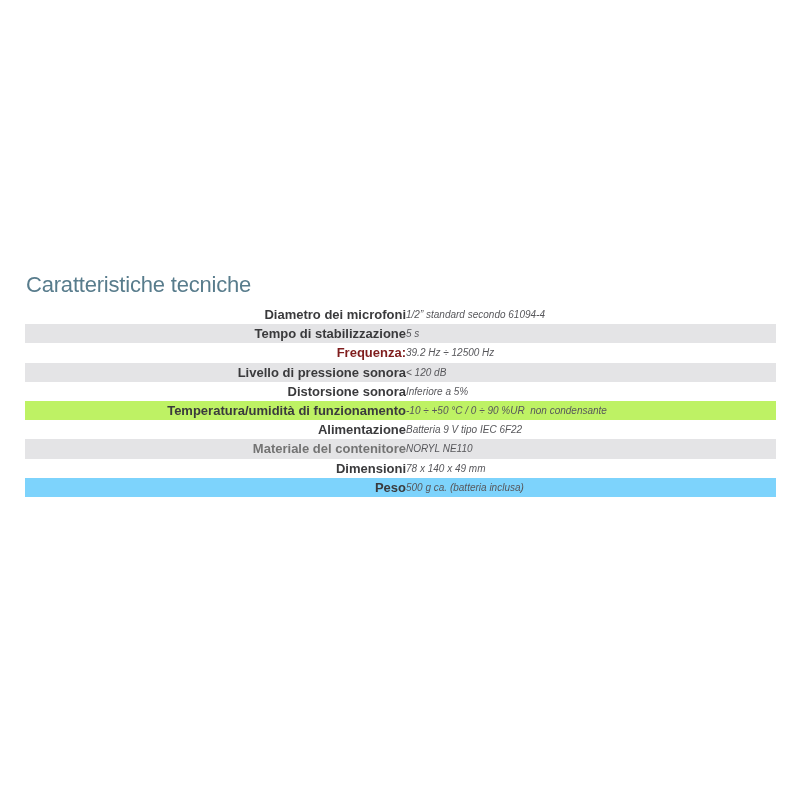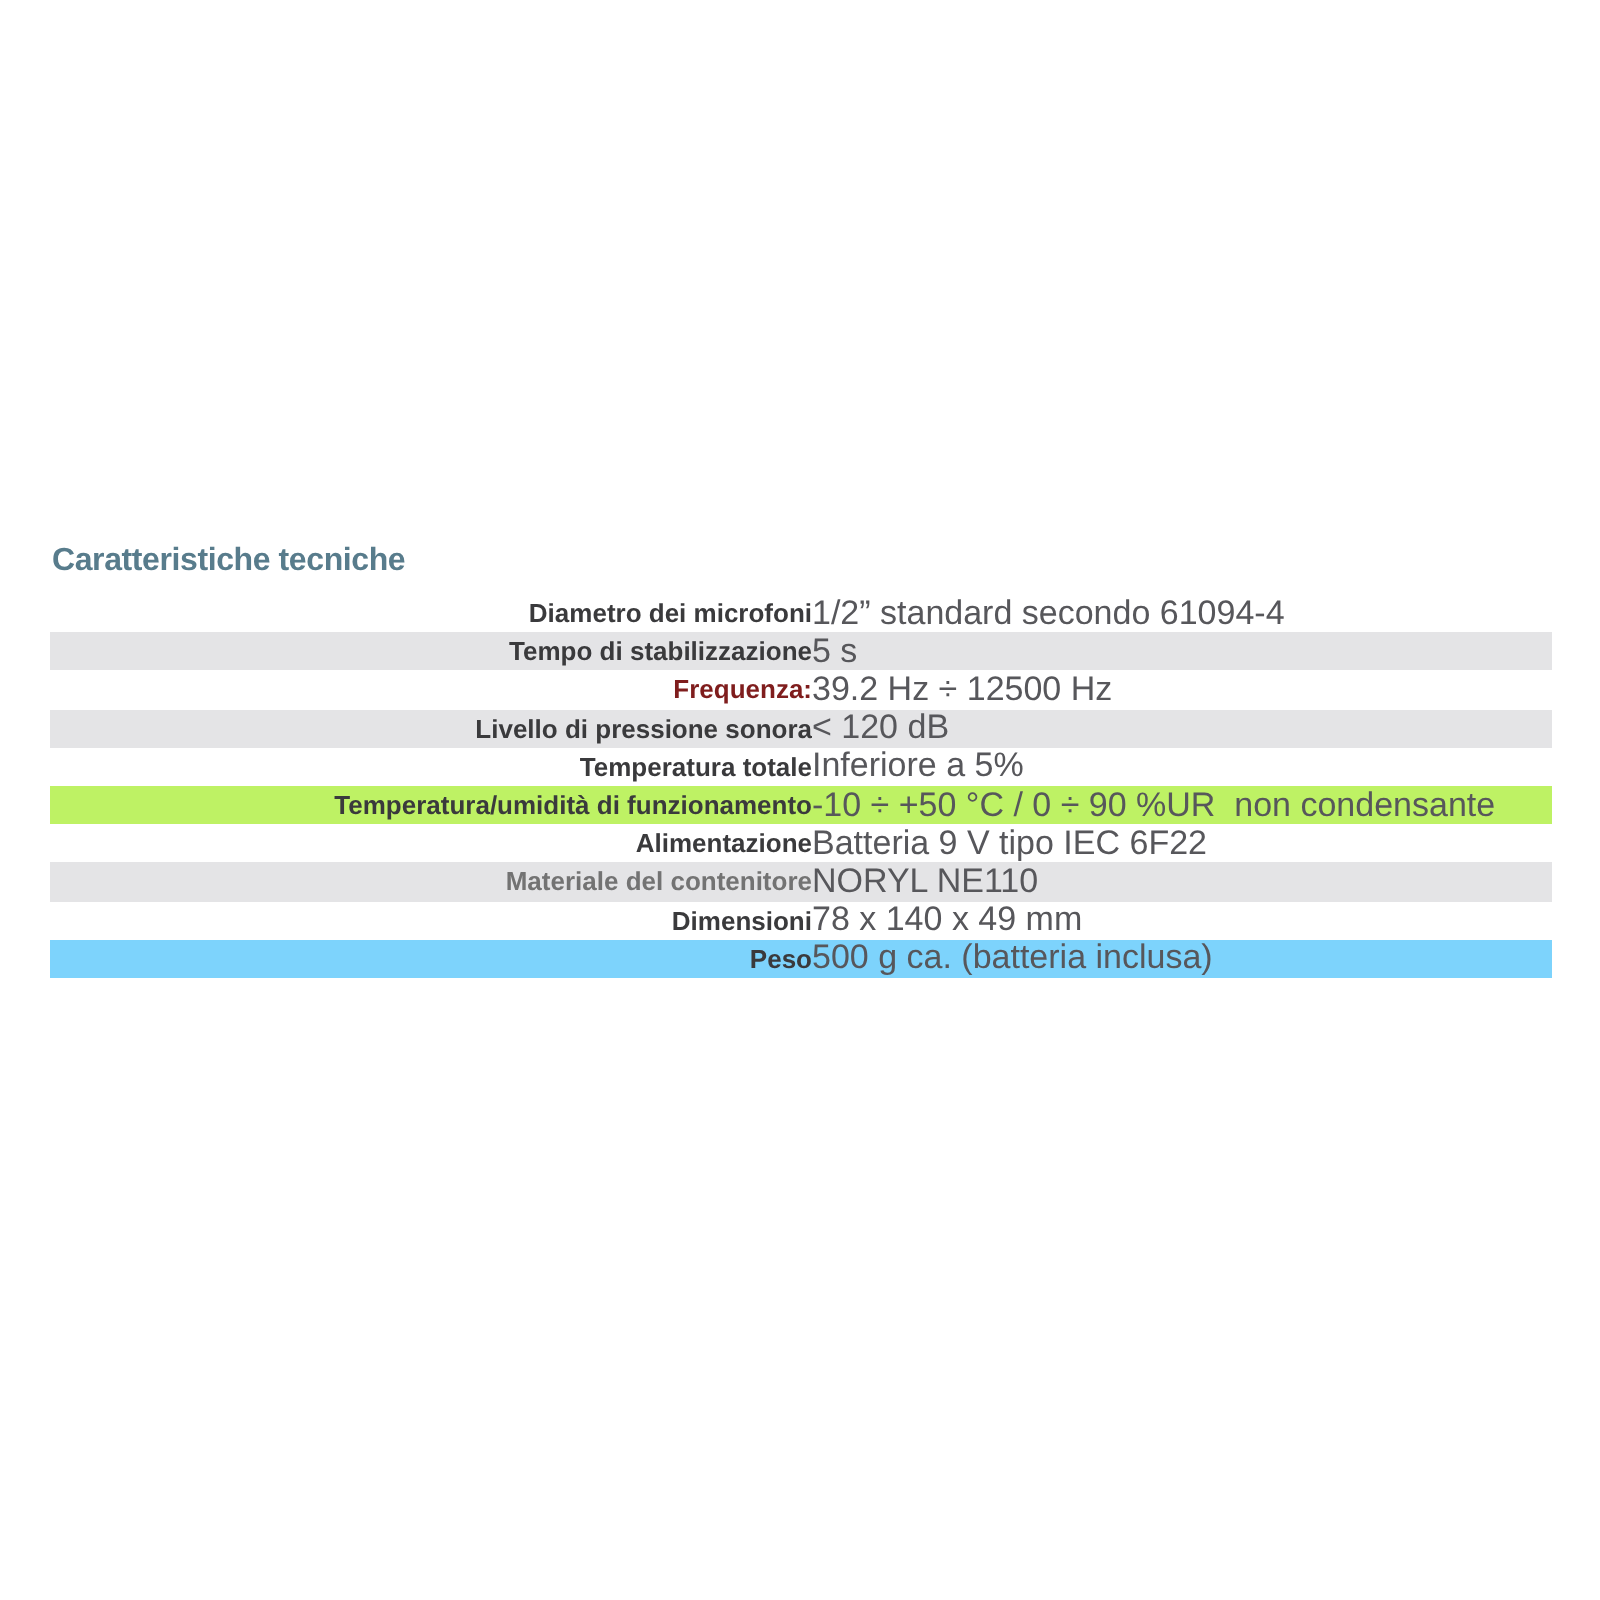--- a/index.html
+++ b/index.html
@@ -10,22 +10,22 @@
     font-family: "Liberation Sans", sans-serif;
     overflow: hidden;
   }
   .spec-section {
     position: absolute;
     left: 25px;
     top: 272px;
     width: 751px;
   }
   .spec-title {
-    font-size: 16px;
-    font-weight: 700;
+    font-size: 22px;
+    font-weight: 400;
     letter-spacing: -0.2px;
     margin-bottom: 7px;
     padding-left: 1px;
   }
   .spec-table {
     width: 100%;
   }
   .spec-row {
     display: flex;
     align-items: center;
@@ -41,25 +41,26 @@
     padding-left: 9px;
     font-size: 13px;
     font-weight: bold;
     color: #3a3a3c;
     white-space: nowrap;
     overflow: hidden;
     text-align: right;
   }
   .spec-value {
     flex: 1;
-    font-size: 17px;
+    font-size: 10px;
     font-weight: normal;
     color: #57575b;
     white-space: pre;
     overflow: hidden;
+    font-style: italic;
   }
 </style>
 </head>
 <body>
 
 <div class="spec-section">
   <div class="spec-title" style="color: rgb(88, 124, 140);">Caratteristiche tecniche</div>
   <div class="spec-table">
       <div class="spec-row">
         <div class="spec-label" style="color: rgb(58, 58, 60);">Diametro dei microfoni</div>
@@ -71,21 +72,21 @@
       </div>
       <div class="spec-row">
         <div class="spec-label" style="color: #7f1d1d;">Frequenza:</div>
         <div class="spec-value" style="color: rgb(87, 87, 91);">39.2 Hz ÷ 12500 Hz</div>
       </div>
       <div class="spec-row striped" style="background: rgb(228, 228, 230);">
         <div class="spec-label" style="color: rgb(58, 58, 60);">Livello di pressione sonora</div>
         <div class="spec-value" style="color: rgb(87, 87, 91);">&lt; 120 dB</div>
       </div>
       <div class="spec-row">
-        <div class="spec-label" style="color: rgb(58, 58, 60);">Temperatura totale</div>
+        <div class="spec-label" style="color: rgb(58, 58, 60);">Distorsione sonora</div>
         <div class="spec-value" style="color: rgb(87, 87, 91);">Inferiore a 5%</div>
       </div>
       <div class="spec-row striped" style="background: #bef264;">
         <div class="spec-label" style="color: rgb(58, 58, 60);">Temperatura/umidità di funzionamento</div>
         <div class="spec-value" style="color: rgb(87, 87, 91);">-10 ÷ +50 °C / 0 ÷ 90 %UR  non condensante</div>
       </div>
       <div class="spec-row">
         <div class="spec-label" style="color: rgb(58, 58, 60);">Alimentazione</div>
         <div class="spec-value" style="color: rgb(87, 87, 91);">Batteria 9 V tipo IEC 6F22</div>
       </div>

